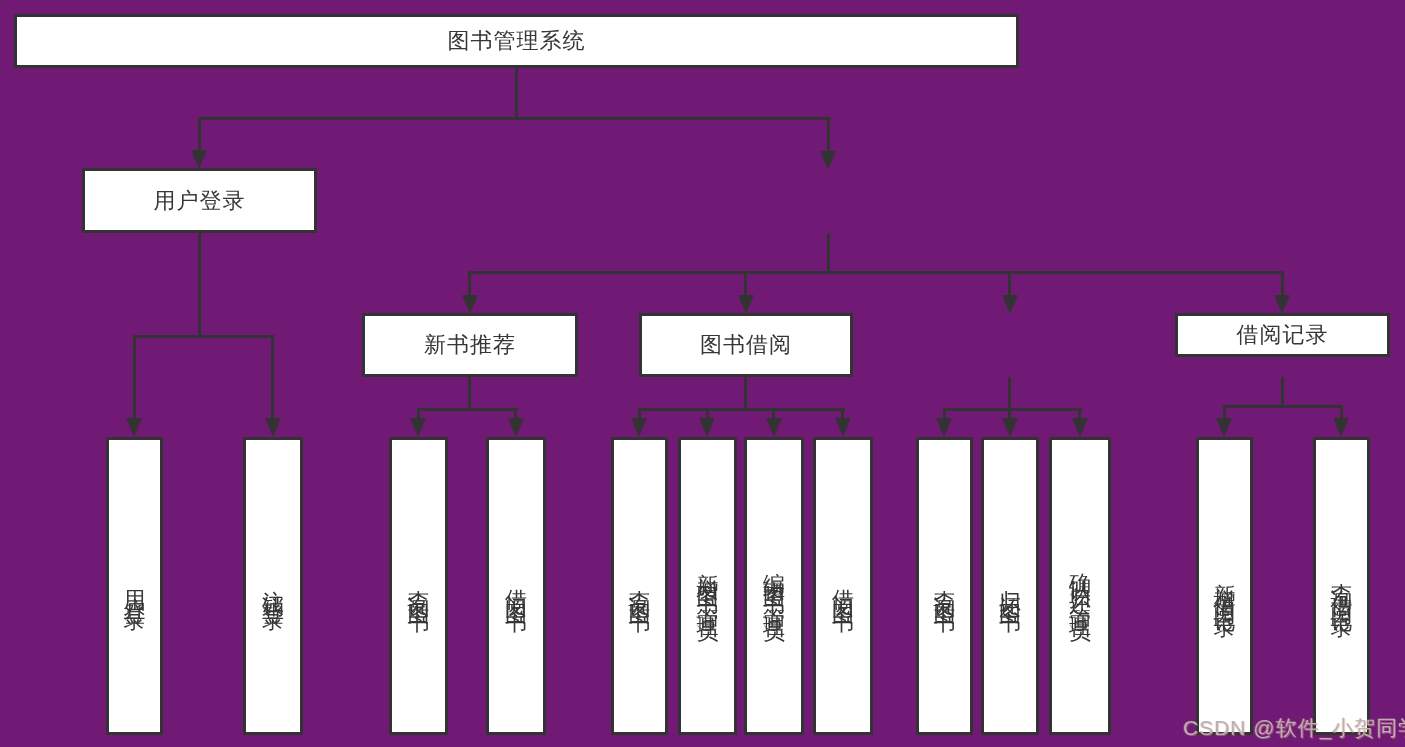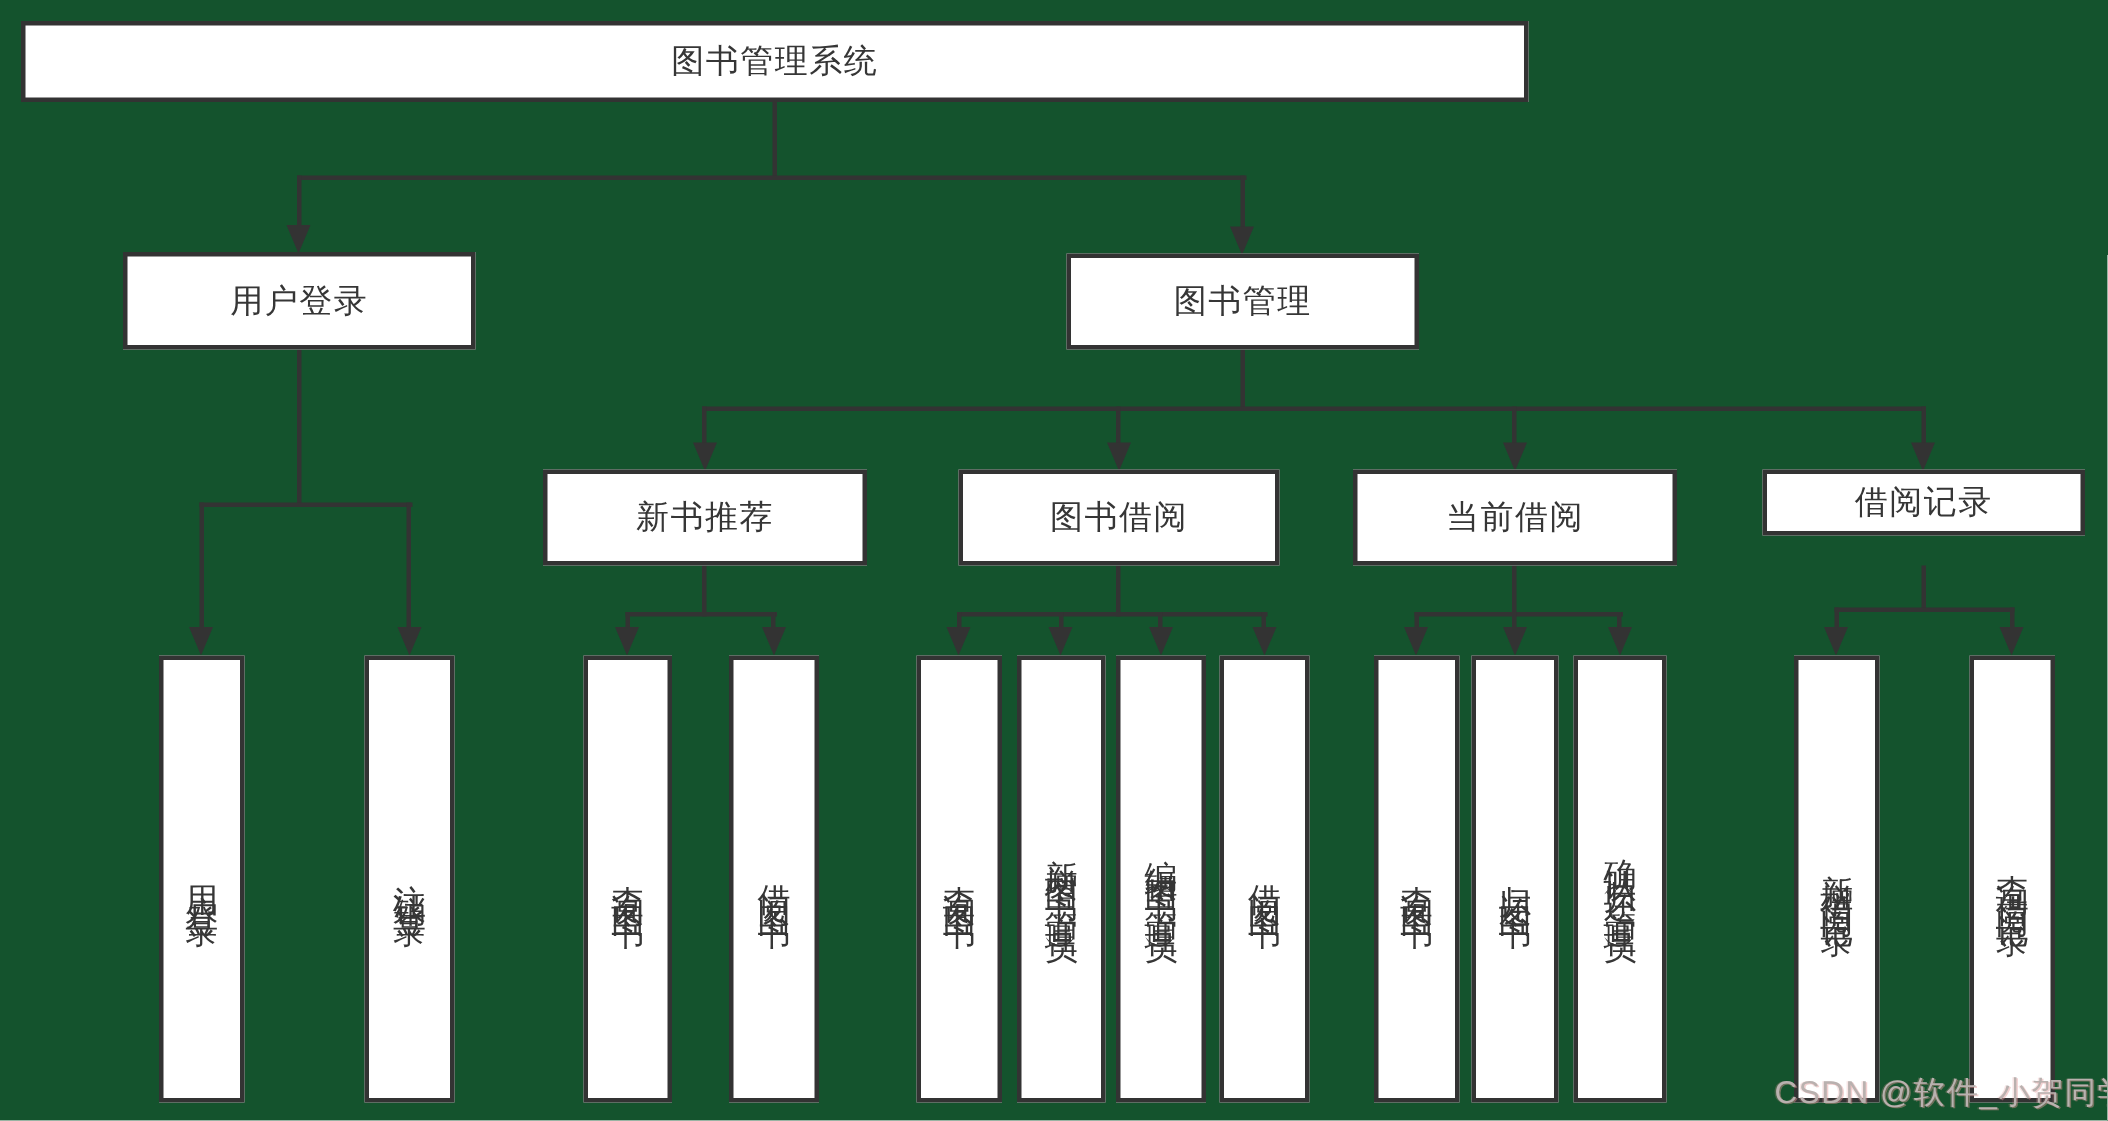--- a/index.html
+++ b/index.html
@@ -1,19 +1,19 @@
 <!DOCTYPE html>
 <html><head>
 <meta charset="utf-8">
 <style>
   html,body{margin:0;padding:0;background:#ffffff;}
   .canvas{
     position:relative;
     width:1405px;height:747px;
-    background:#14532d;
+    background:#701a75;
     font-family:"Liberation Sans","DejaVu Sans",sans-serif;
     overflow:hidden;
   }
   .node{
     position:absolute;
     box-sizing:border-box;
     border:3px solid #333333;
     background:#ffffff;
     display:flex;
     align-items:center;
@@ -107,25 +107,23 @@
   <div class="vline" style="left:1281px;top:377px;width:3px;height:31px"></div>
   <div class="hline" style="left:1223px;top:405px;width:120px;height:3px"></div>
   <div class="vline" style="left:1223px;top:405px;width:3px;height:16px"></div>
   <div class="arrow" style="left:1216px;top:418px"></div>
   <div class="vline" style="left:1340px;top:405px;width:3px;height:16px"></div>
   <div class="arrow" style="left:1333px;top:418px"></div>
 
   <div class="node" style="left:14px;top:14px;width:1005px;height:54px">图书管理系统</div>
 
   <div class="node" style="left:82px;top:168px;width:235px;height:65px">用户登录</div>
-  <div class="node" style="left:711px;top:169px;width:235px;height:64px">图书管理</div>
 
   <div class="node" style="left:362px;top:313px;width:216px;height:64px">新书推荐</div>
   <div class="node" style="left:639px;top:313px;width:214px;height:64px">图书借阅</div>
-  <div class="node" style="left:902px;top:313px;width:216px;height:64px">当前借阅</div>
   <div class="node" style="left:1175px;top:313px;width:215px;height:44px">借阅记录</div>
 
   <div class="node v" style="left:106px;top:437px;width:57px;height:298px">用户登录</div>
   <div class="node v" style="left:243px;top:437px;width:60px;height:298px">注销登录</div>
 
   <div class="node v" style="left:389px;top:437px;width:59px;height:298px">查询图书</div>
   <div class="node v" style="left:486px;top:437px;width:60px;height:298px">借阅图书</div>
 
   <div class="node v" style="left:611px;top:437px;width:57px;height:298px">查询图书</div>
   <div class="node v" style="left:678px;top:437px;width:59px;height:298px">新增图书（管理员）</div>

